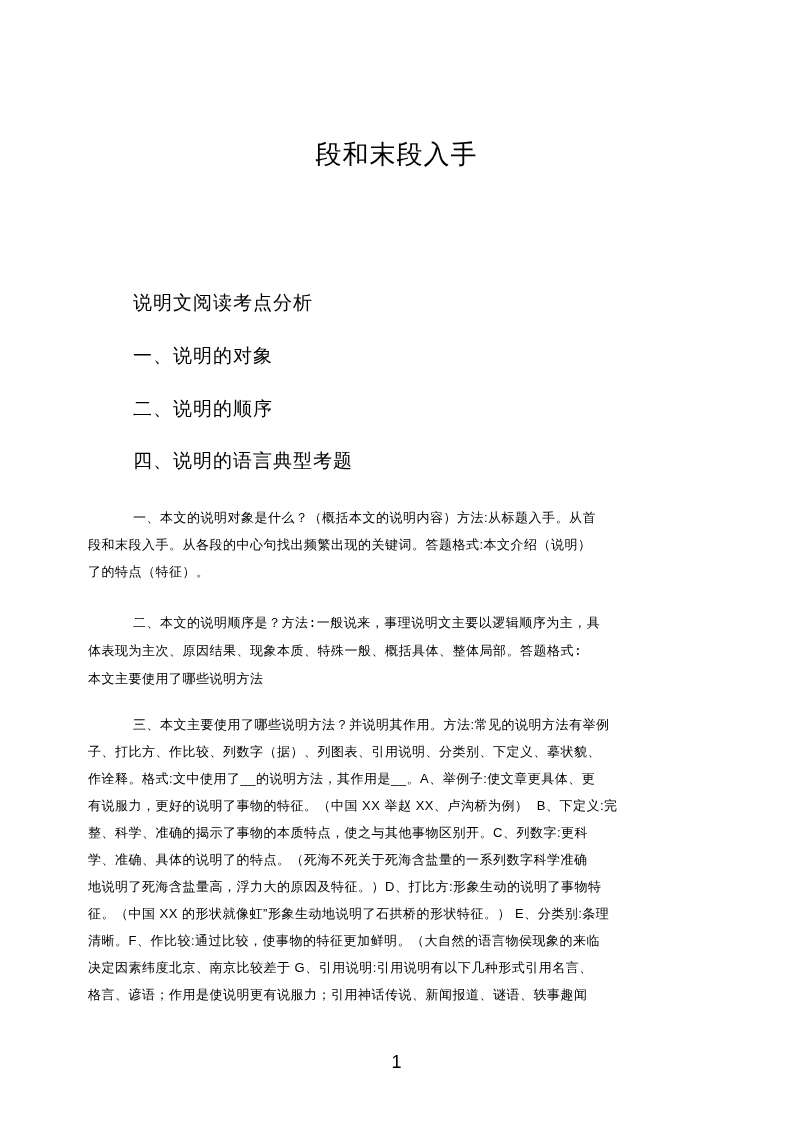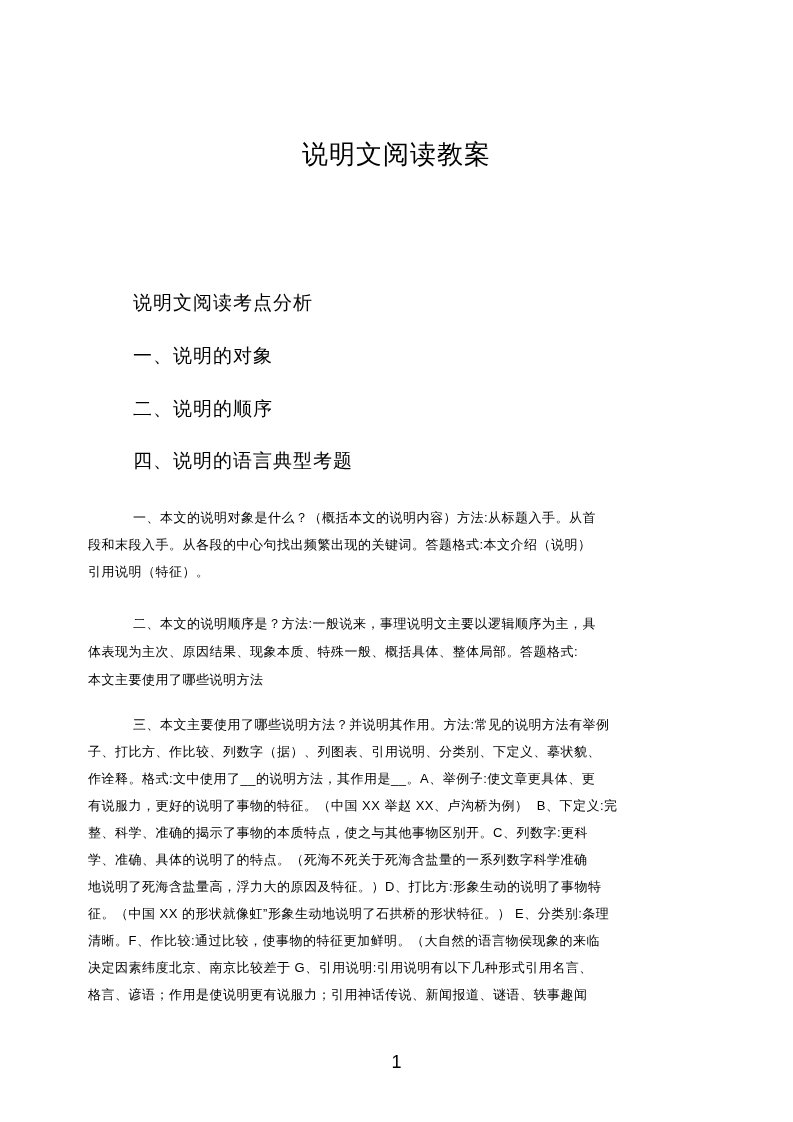--- a/index.html
+++ b/index.html
@@ -41,21 +41,21 @@
   }
   .paragraph {
     position: absolute;
     left: 88px;
     width: 706px;
     font-size: 13px;
   }
   .p1 { top: 504px; }
   .p1 .line { line-height: 27px; }
   .p2 { top: 610px; }
-  .p2 .line { line-height: 28px; }
+  .p2 .line { line-height: 28px; font-family: Liberation Mono, monospace; }
   .p3 { top: 711px; }
   .p3 .line { line-height: 27px; }
   .line {
     white-space: pre;
     letter-spacing: 0.5px;
   }
   .line.first {
     text-indent: 45px;
   }
   .h1 { top: 292px; }
@@ -70,31 +70,31 @@
     text-align: center;
     font-size: 18px;
     line-height: 24px;
   }
 </style>
 </head>
 <body>
 
 <div class="page">
 
-  <div class="doc-title">说明文阅读教案</div>
+  <div class="doc-title">段和末段入手</div>
 
   <div class="section-heading h1">说明文阅读考点分析</div>
   <div class="section-heading h2">一、说明的对象</div>
   <div class="section-heading h3">二、说明的顺序</div>
   <div class="section-heading h4">四、说明的语言典型考题</div>
 
   <div class="paragraph p1">
     <div class="line first">一、本文的说明对象是什么？（概括本文的说明内容）方法:从标题入手。从首</div>
     <div class="line">段和末段入手。从各段的中心句找出频繁出现的关键词。答题格式:本文介绍（说明）</div>
-    <div class="line">引用说明（特征）。</div>
+    <div class="line">了的特点（特征）。</div>
   </div>
 
   <div class="paragraph p2">
     <div class="line first">二、本文的说明顺序是？方法:一般说来，事理说明文主要以逻辑顺序为主，具</div>
     <div class="line">体表现为主次、原因结果、现象本质、特殊一般、概括具体、整体局部。答题格式:</div>
     <div class="line">本文主要使用了哪些说明方法</div>
   </div>
 
   <div class="paragraph p3">
     <div class="line first">三、本文主要使用了哪些说明方法？并说明其作用。方法:常见的说明方法有举例</div>

